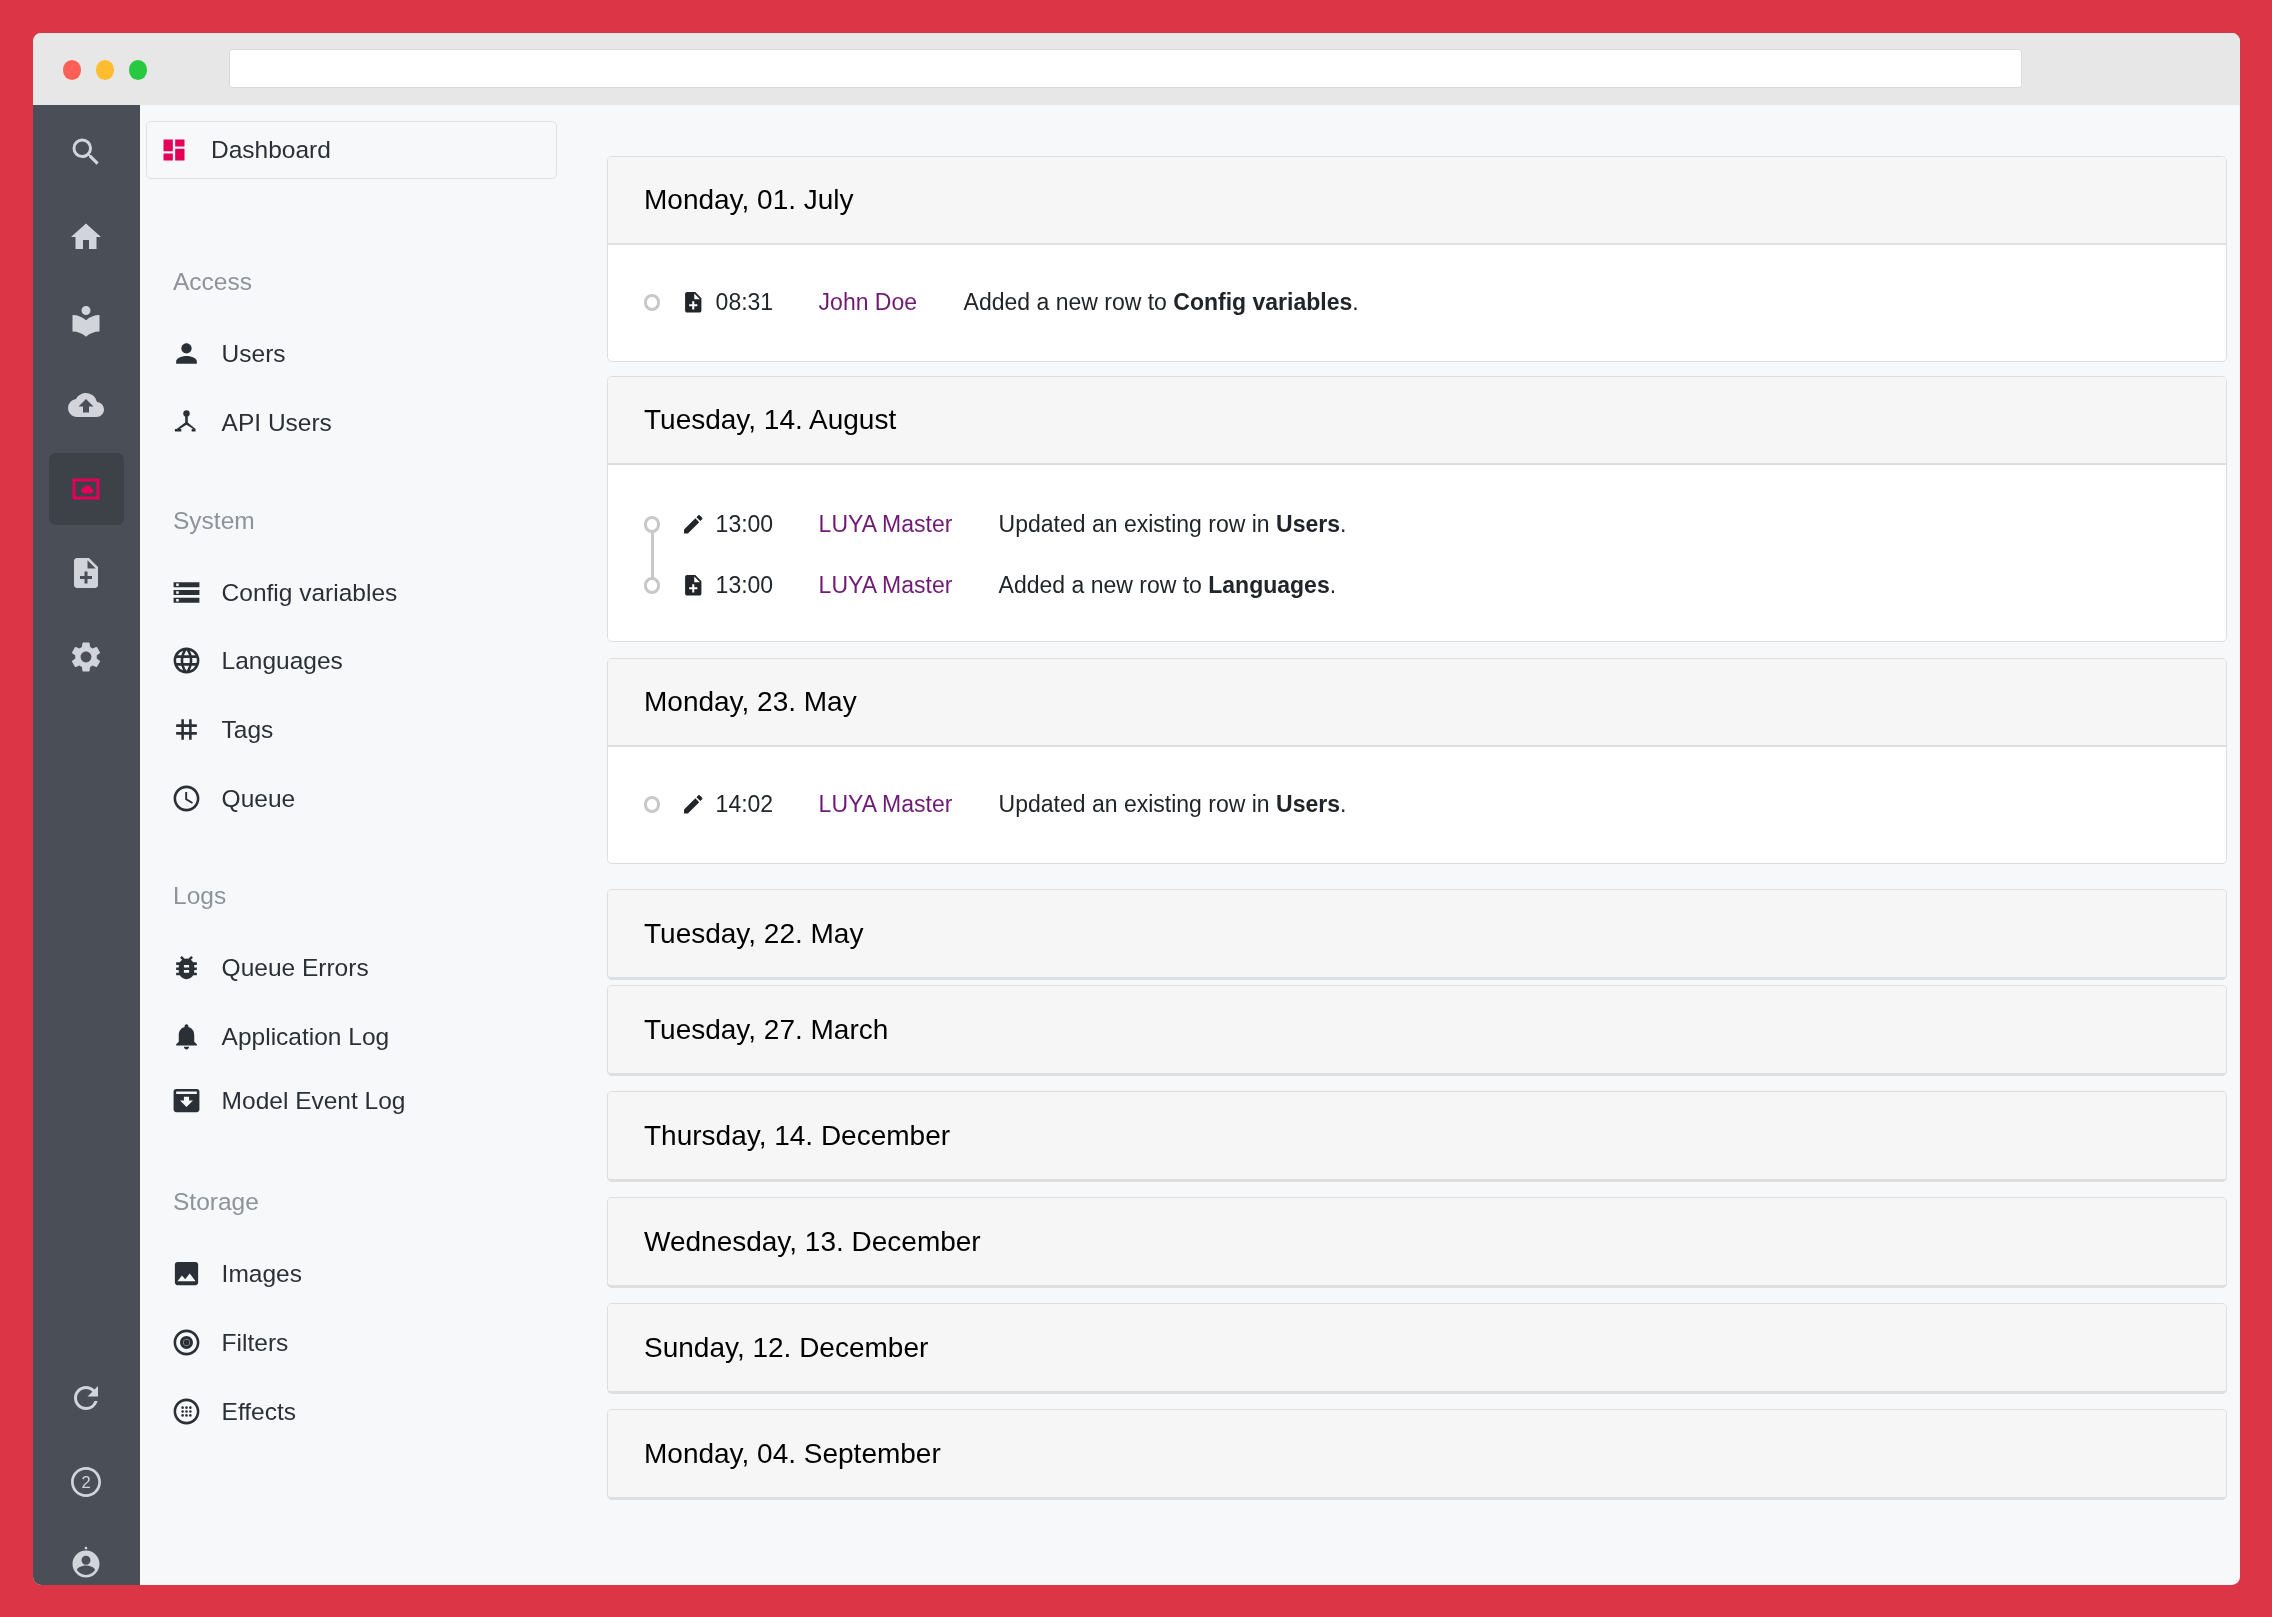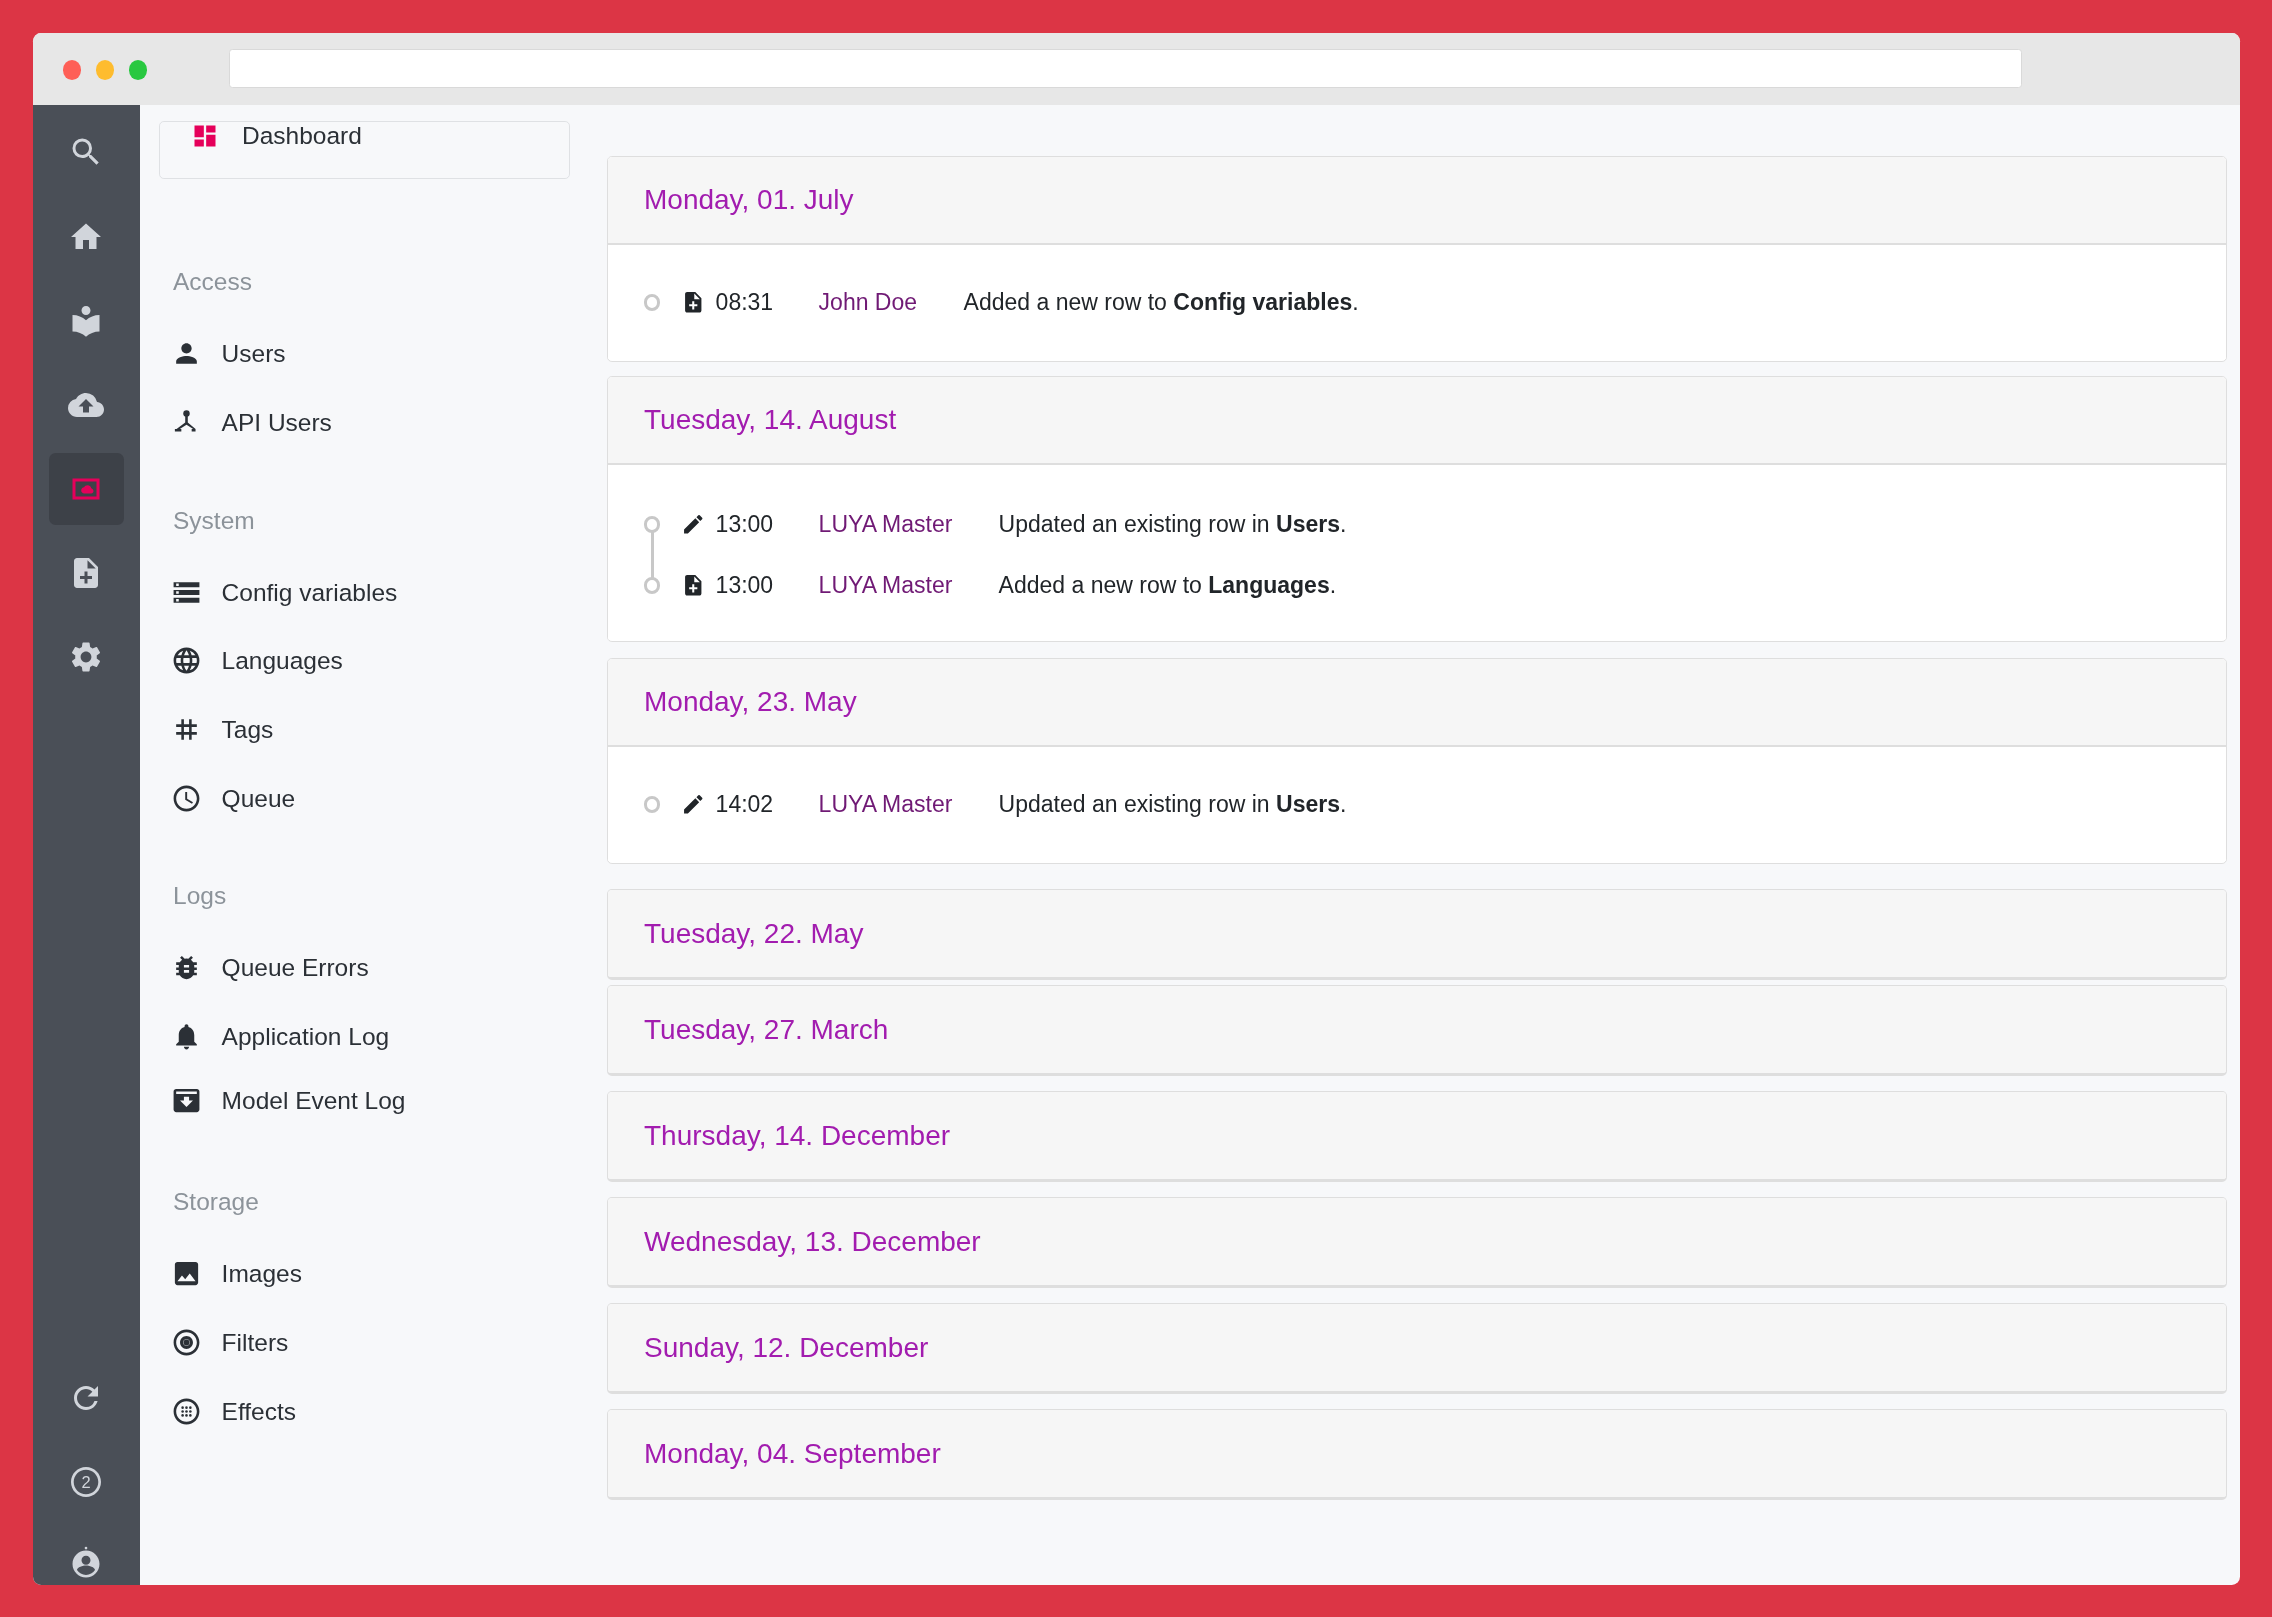--- a/index.html
+++ b/index.html
@@ -14,33 +14,33 @@
   .addressbar { position: absolute; left: 196px; top: 16.3px; width: 1793px; height: 39px; background: #fff; border-radius: 3.3px; border: 0.8px solid #d9d9d9; }
 
   .rail { position: absolute; left: 0; top: 72px; width: 107px; height: 1480px; background: #4a4f57; }
   .rail-icon { position: absolute; left: 15.5px; width: 75px; height: 72px; display: flex; align-items: center; justify-content: center; border-radius: 6.5px; cursor: pointer; }
   .rail-icon svg { width: 36px; height: 36px; fill: #d1d5db; }
   .rail-icon.active { background: #3d4148; }
   .rail-icon.active svg { fill: #e5005a; }
   .rail-toggle { position: absolute; left: 107px; top: 777px; width: 14.7px; height: 75px; background: #4a4f57; border-radius: 0 4.9px 4.9px 0; display: flex; align-items: center; justify-content: center; color: #fff; font-size: 18px; cursor: pointer; }
 
   .sidebar { position: absolute; left: 107px; top: 72px; width: 473px; height: 1480px; background: #f7f8fa; }
-  .dash-btn { position: absolute; left: 19px; top: 16.3px; width: 411px; height: 58px; border: 1.6px solid #dfe1e4; border-radius: 4.9px; background: #f7f8fa; display: flex; align-items: flex-start; padding-left: 31px; cursor: pointer; }
+  .dash-btn { position: absolute; left: 6px; top: 16.3px; width: 411px; height: 58px; border: 1.6px solid #dfe1e4; border-radius: 4.9px; background: #f7f8fa; display: flex; align-items: center; padding-left: 13px; cursor: pointer; }
   .dash-btn svg { width: 28px; height: 28px; fill: #e5005a; margin-right: 23px; }
   .dash-btn span { font-size: 24.5px; color: #2b3036; }
   .nav-heading { position: absolute; left: 33px; font-size: 24.5px; color: #8c939a; }
   .nav-item { position: absolute; left: 31px; height: 49px; display: flex; align-items: center; cursor: pointer; }
   .nav-item svg { width: 31px; height: 31px; fill: #2b3036; margin-right: 19.6px; }
   .nav-item span { font-size: 24.5px; color: #2b3036; }
 
   .main { position: absolute; left: 574px; top: 72px; width: 1620px; height: 1480px; }
   .card { position: absolute; left: 0; width: 1620px; border: 1.6px solid #dedede; border-radius: 4.9px; background: #fff; overflow: hidden; }
   .card-header { height: 88px; background: #f6f6f6; border-bottom: 2.4px solid #dedede; display: flex; align-items: center; padding-left: 36px; cursor: pointer; }
   .card.collapsed .card-header { border-bottom: none; height: 87px; }
-  .card-header span { font-size: 28px; color: #a21caf; }
+  .card-header span { font-size: 28px; color: #000000; }
   .card.collapsed { background: #f6f6f6; border-bottom-width: 3.3px; }
   .card-body { position: relative; background: #fff; }
   .row { position: absolute; left: 36px; height: 41px; display: flex; align-items: center; }
   .bullet { width: 16.3px; height: 16.3px; border: 3.3px solid #c8c8c8; border-radius: 50%; background: #fff; margin-right: 21px; position: relative; z-index: 2; }
   .row svg { width: 24.5px; height: 24.5px; fill: #212529; margin-right: 9.8px; }
   .time { font-size: 23px; color: #212529; width: 103px; }
   .user { font-size: 23px; color: #701a75; }
   .msg { font-size: 23px; color: #212529; }
   .msg b { font-weight: bold; }
   .vline { position: absolute; left: 43px; width: 3.3px; background: #c8c8c8; z-index: 1; }

